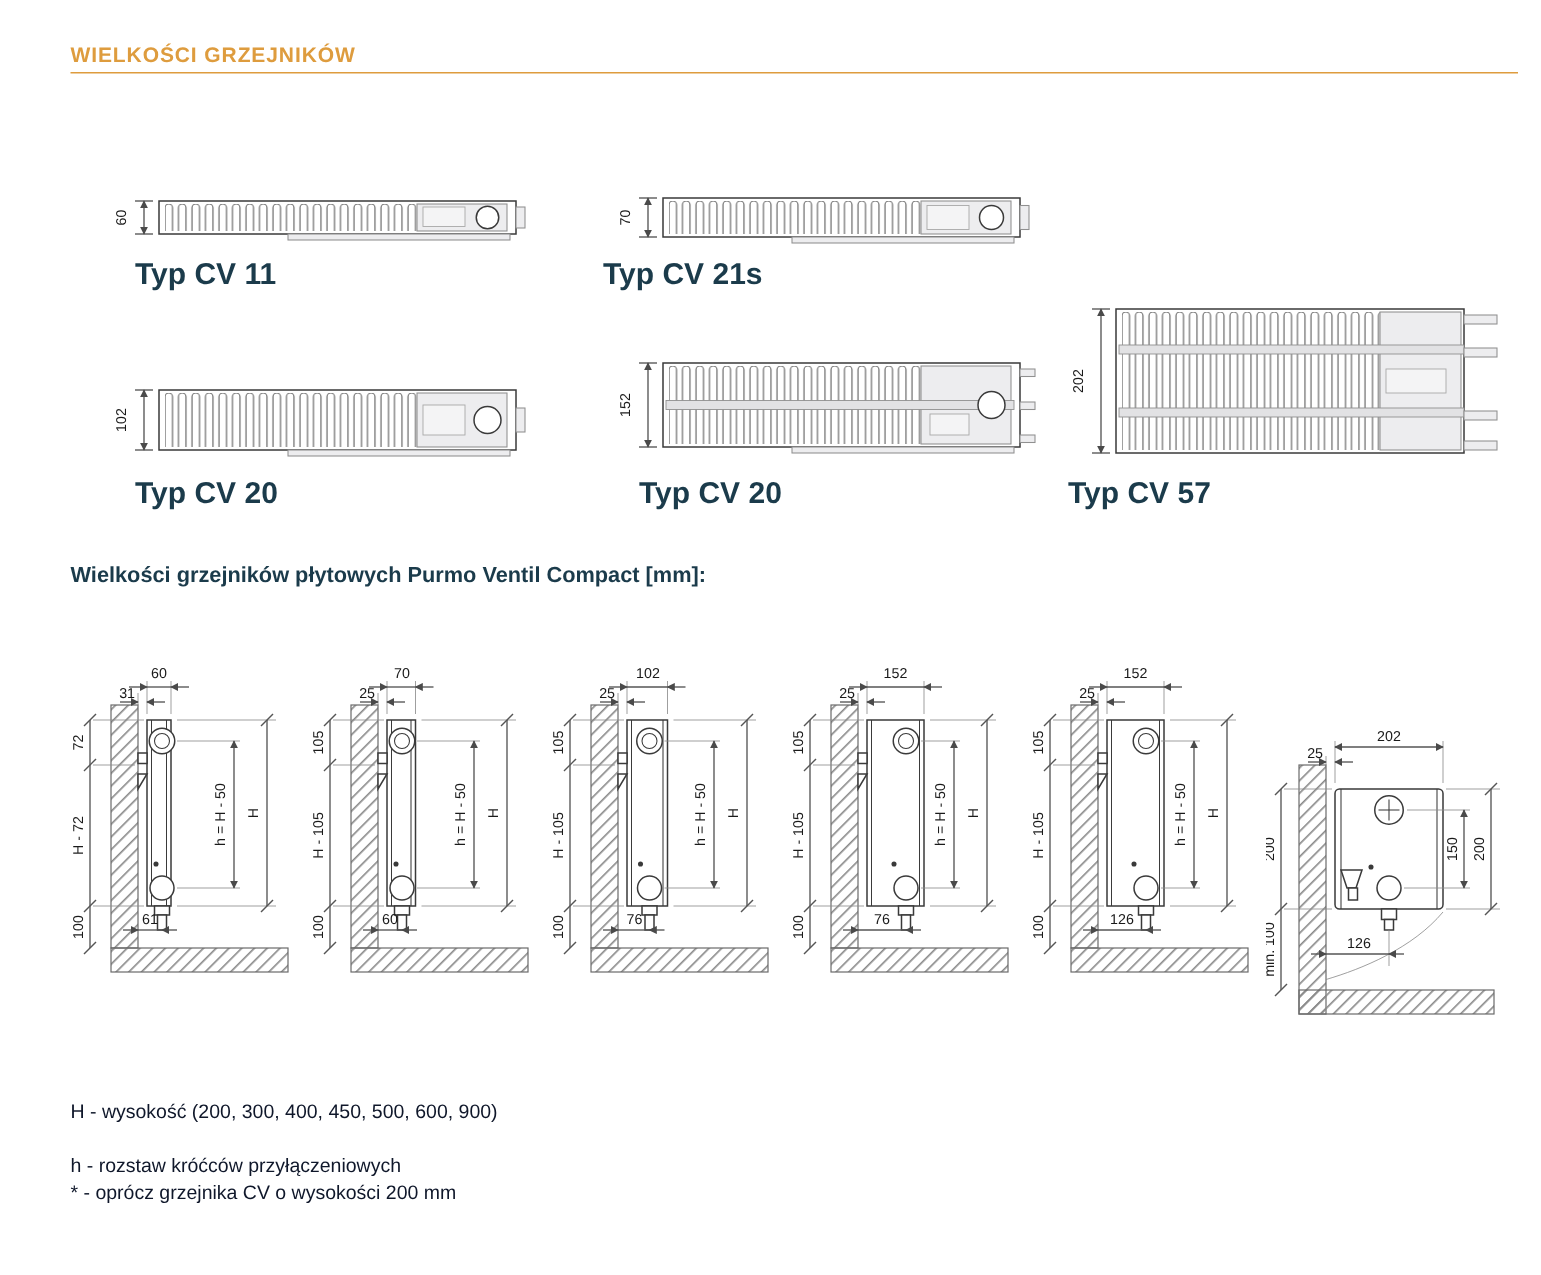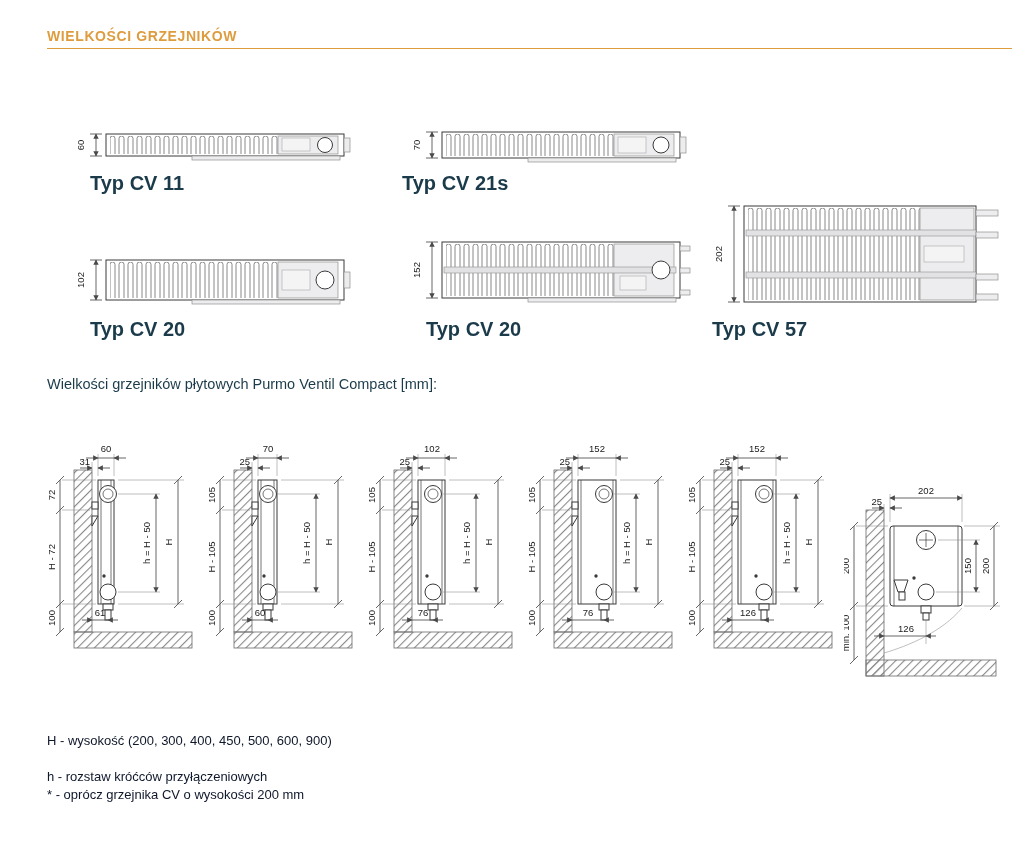--- a/index.html
+++ b/index.html
@@ -1,21 +1,21 @@
 <!DOCTYPE html>
 <html><head>
 <meta charset="utf-8">
 <style>
   html,body{margin:0;padding:0;background:#fff;}
   .page{position:relative;width:1027px;height:850px;background:#fff;overflow:hidden;
         font-family:"Liberation Sans",sans-serif;}
   .title{position:absolute;left:47px;top:28px;font-size:14px;font-weight:bold;
          letter-spacing:.6px;color:#DE9C3E;}
   .rule{position:absolute;left:47px;top:48px;width:965px;height:0;border-top:1.5px solid #DE9C3E;}
-  .subtitle{position:absolute;left:47px;top:376px;font-size:14.5px;font-weight:normal;color:#1B3B4B;}
+  .subtitle{position:absolute;left:47px;top:376px;font-size:14.5px;font-weight:bold;color:#1B3B4B;}
   .typ{position:absolute;font-size:20px;font-weight:bold;color:#1B3B4B;}
   .note{position:absolute;left:47px;font-size:13px;color:#0f172a;}
   .abs{position:absolute;}
   
   .hatched{fill:url(#hatch);stroke:#6a6a6a;stroke-width:.8;}
   .obj{fill:#fff;stroke:#3a3a3a;stroke-width:1;}
   .objt{fill:none;stroke:#3a3a3a;stroke-width:.7;}
   .fill1{fill:#ededef;stroke:#909090;stroke-width:.7;}
   .fill2{fill:#f4f4f5;stroke:#a8a8a8;stroke-width:.6;}
   .sep{fill:#e2e2e4;stroke:#909090;stroke-width:.6;}

